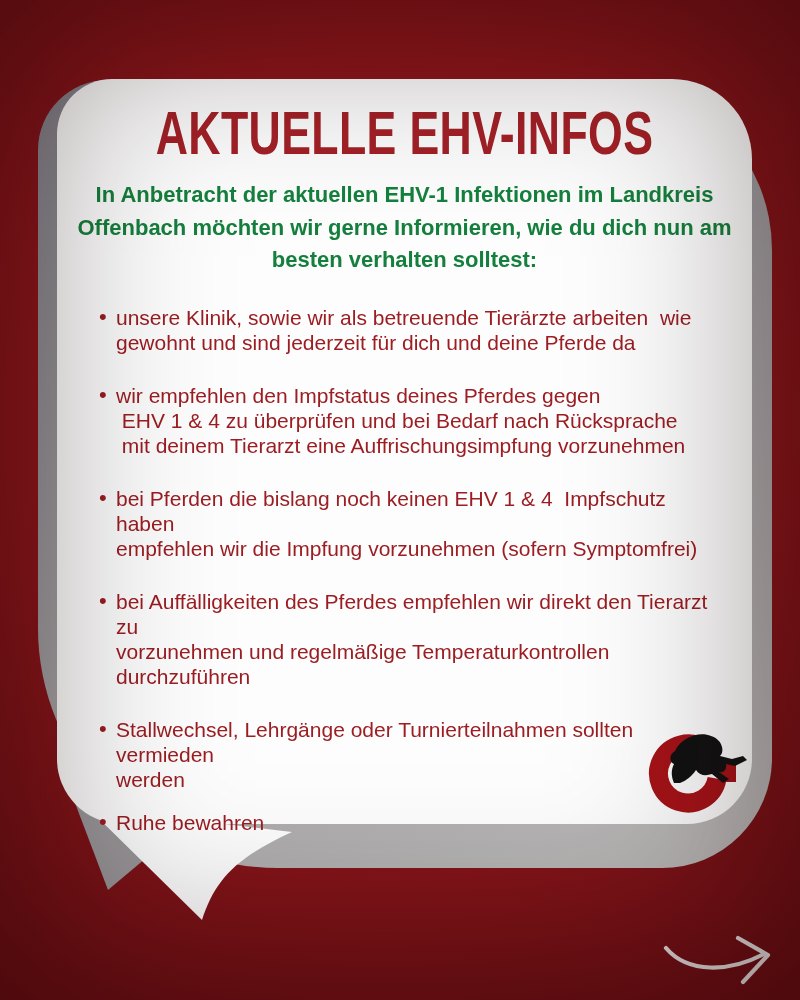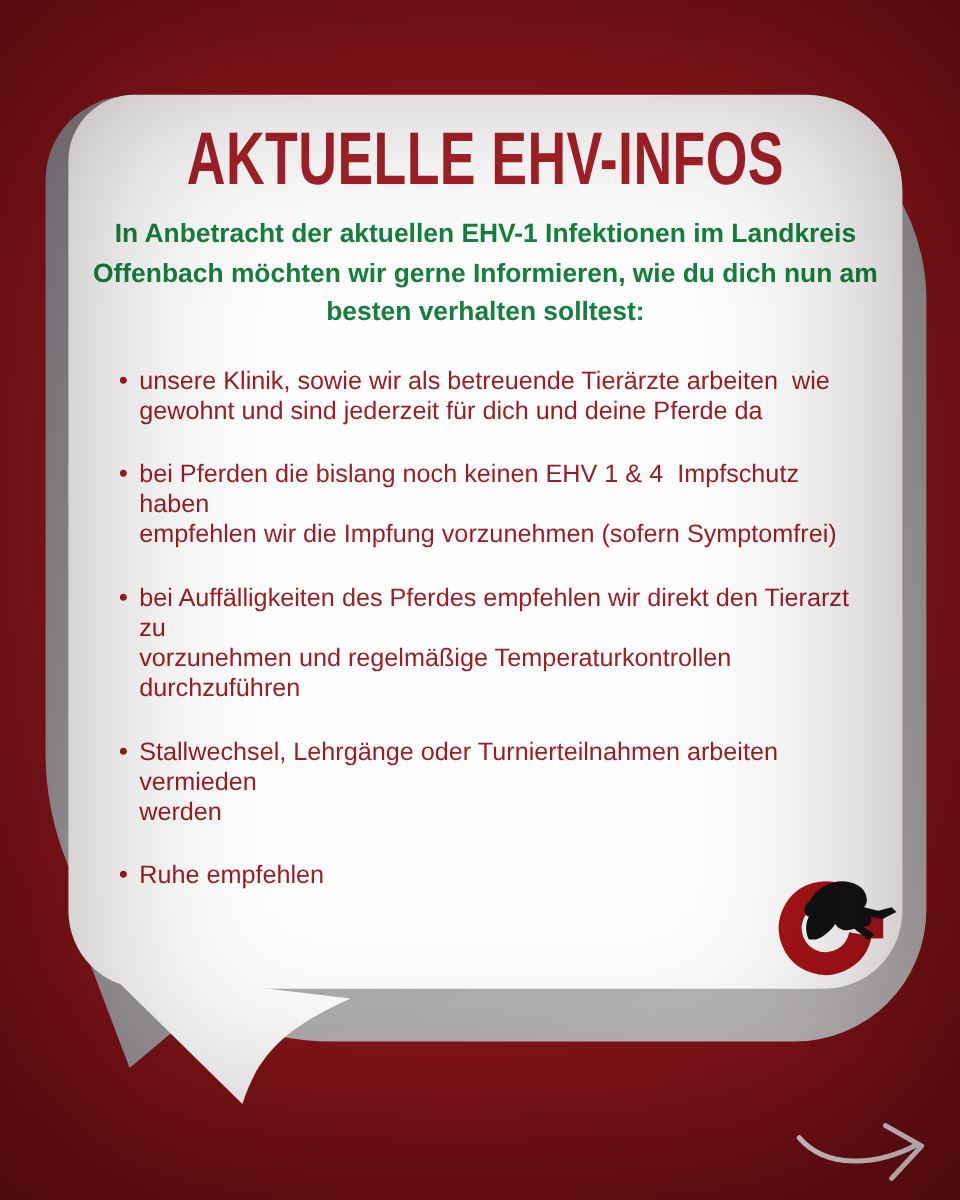--- a/index.html
+++ b/index.html
@@ -66,27 +66,30 @@
   </svg>
 
   <div class="card">
     <div class="title">AKTUELLE EHV-INFOS</div>
     <div class="intro">In Anbetracht der aktuellen EHV-1 Infektionen im Landkreis
 Offenbach möchten wir gerne Informieren, wie du dich nun am
 besten verhalten solltest:</div>
     <ul class="bullets">
       <li>unsere Klinik, sowie wir als betreuende Tierärzte arbeiten  wie
 gewohnt und sind jederzeit für dich und deine Pferde da</li>
+      <li>wir empfehlen den Impfstatus deines Pferdes gegen
+ EHV 1 &amp; 4 zu überprüfen und bei Bedarf nach Rücksprache
+ mit deinem Tierarzt eine Auffrischungsimpfung vorzunehmen</li>
       <li>bei Pferden die bislang noch keinen EHV 1 &amp; 4  Impfschutz haben
 empfehlen wir die Impfung vorzunehmen (sofern Symptomfrei)</li>
       <li>bei Auffälligkeiten des Pferdes empfehlen wir direkt den Tierarzt zu
 vorzunehmen und regelmäßige Temperaturkontrollen durchzuführen</li>
-      <li>Stallwechsel, Lehrgänge oder Turnierteilnahmen arbeiten vermieden
+      <li>Stallwechsel, Lehrgänge oder Turnierteilnahmen sollten vermieden
 werden</li>
-      <li>Ruhe empfehlen</li>
+      <li>Ruhe bewahren</li>
     </ul>
   </div>
 
   <svg class="logo" viewBox="0 0 112 96" aria-hidden="true">
 
     <path d="M 73.05 52.6 A 29.5 29.5 0 1 1 60.9 23.3" fill="none" stroke="#a51318" stroke-width="19"></path>
 
     <rect x="74" y="36" width="18" height="20" fill="#a51318"></rect>
 
     <path d="M 30 57

